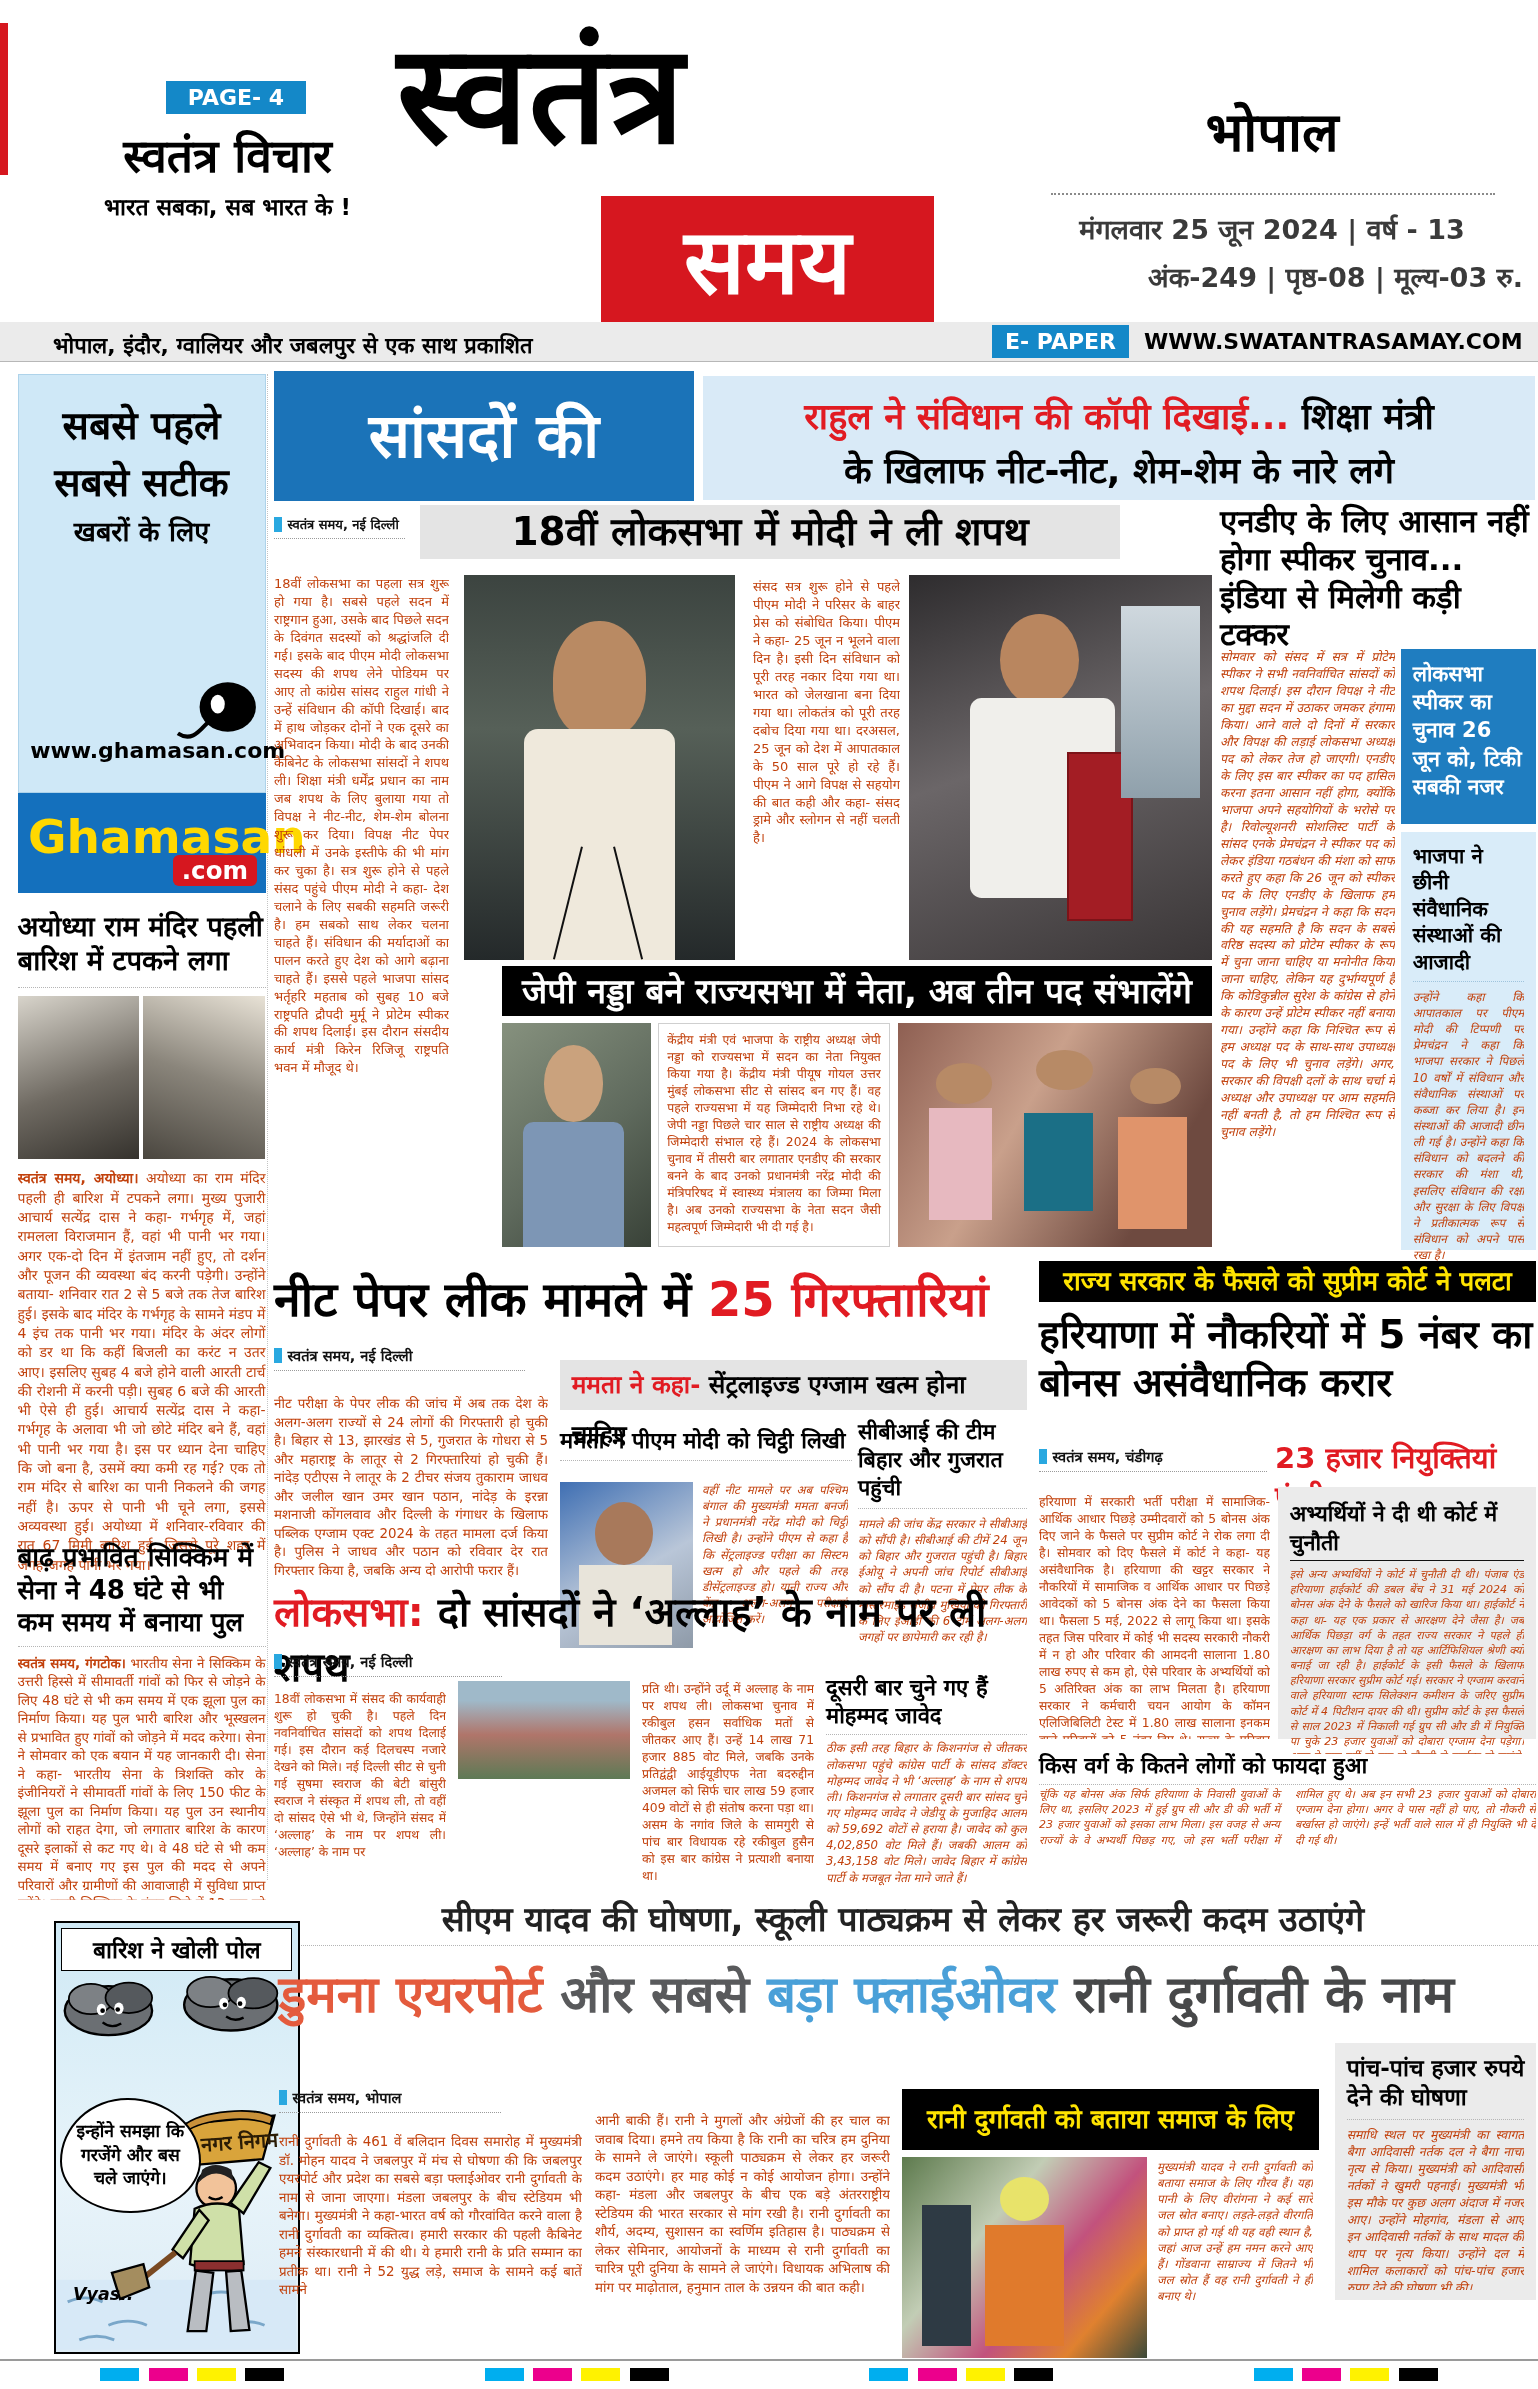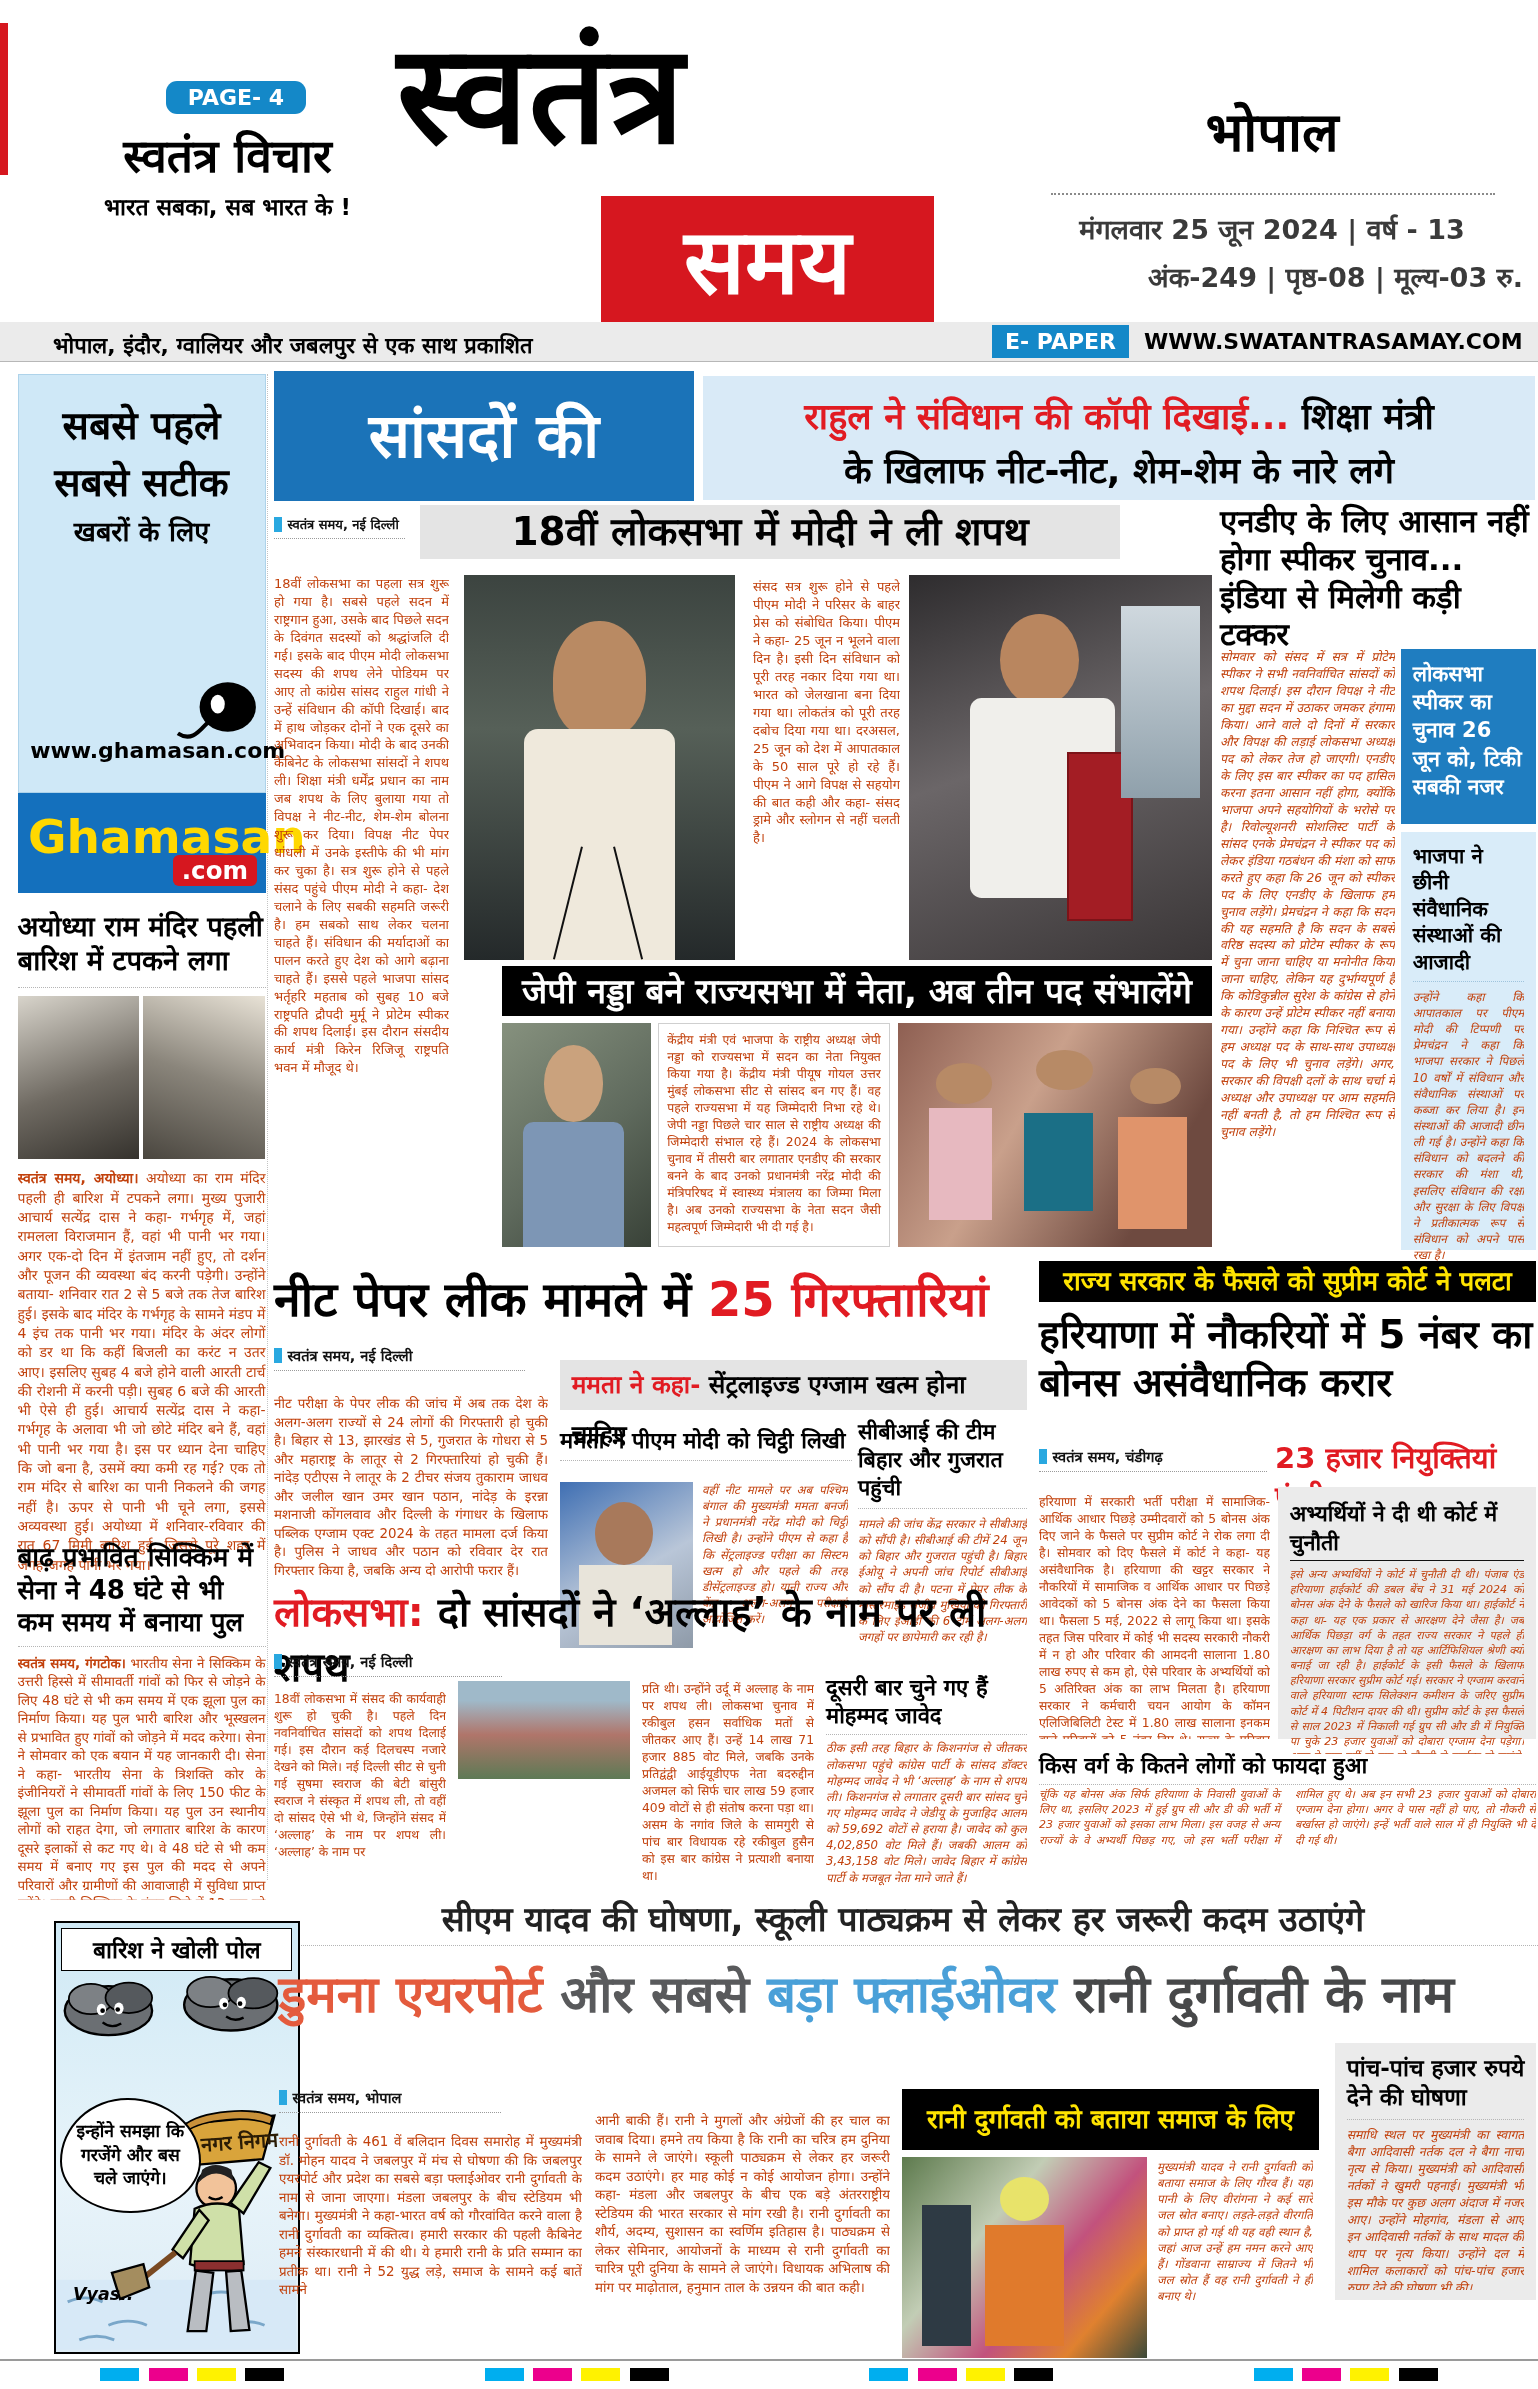--- a/index.html
+++ b/index.html
@@ -19,21 +19,21 @@
   .regset{display:flex;gap:9.3px;}
   .regset div{width:39px;height:13px;}
 </style>
 </head>
 <body>
 
 <div id="page">
 
   <div class="abs" style="left:0;top:0;width:1538px;height:362px;">
     <div class="abs" style="left:0;top:23px;width:8.2px;height:152px;background:#d6171f;"></div>
-    <div class="abs b whitet center" style="left:166px;top:81px;width:140px;height:33px;background:#1488c8;font-size:22px;line-height:33px;border-radius:11px;">PAGE- 4</div>
+    <div class="abs b whitet center" style="left:166px;top:81px;width:140px;height:33px;background:#1488c8;font-size:22px;line-height:33px;">PAGE- 4</div>
     <div class="abs b center" style="left:76px;top:123px;width:303px;font-size:46px;">स्वतंत्र विचार</div>
     <div class="abs b center" style="left:99px;top:193px;width:257px;font-size:23px;line-height:1.3;">भारत सबका, सब भारत के !</div>
 
     <div class="abs b" style="left:397px;top:23px;width:560px;font-size:137px;line-height:1.05;letter-spacing:1.2px;">स्वतंत्र</div>
     <div class="abs" style="left:601px;top:196px;width:333px;height:131px;background:#d6171f;">
       <div class="b whitet center" style="font-size:90px;line-height:131px;">समय</div>
     </div>
 
     <div class="abs b center" style="left:1021px;top:93px;width:502px;font-size:54px;">भोपाल</div>
     <div class="abs" style="left:1051px;top:193px;width:444px;border-top:2.9px dotted #8a8a8a;"></div>

